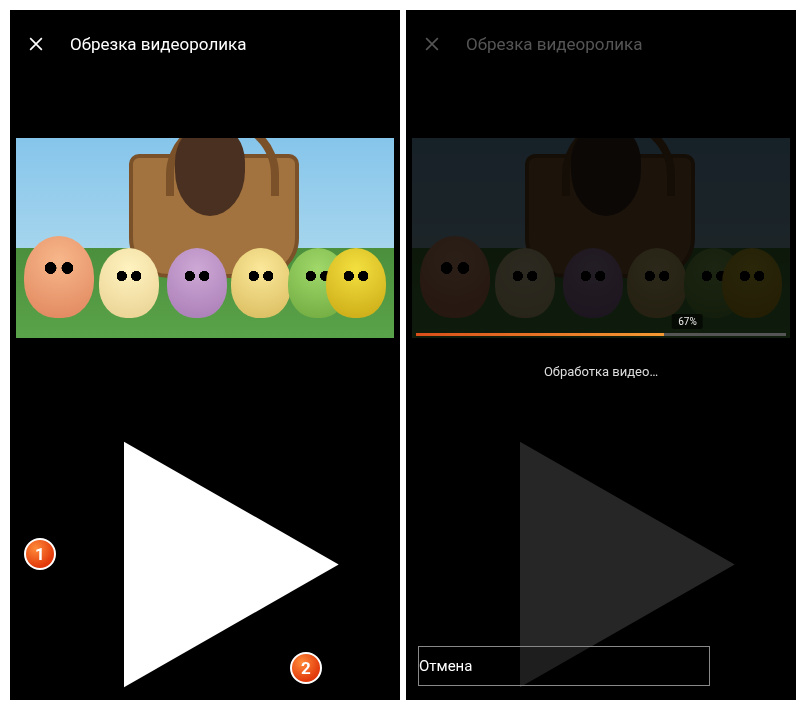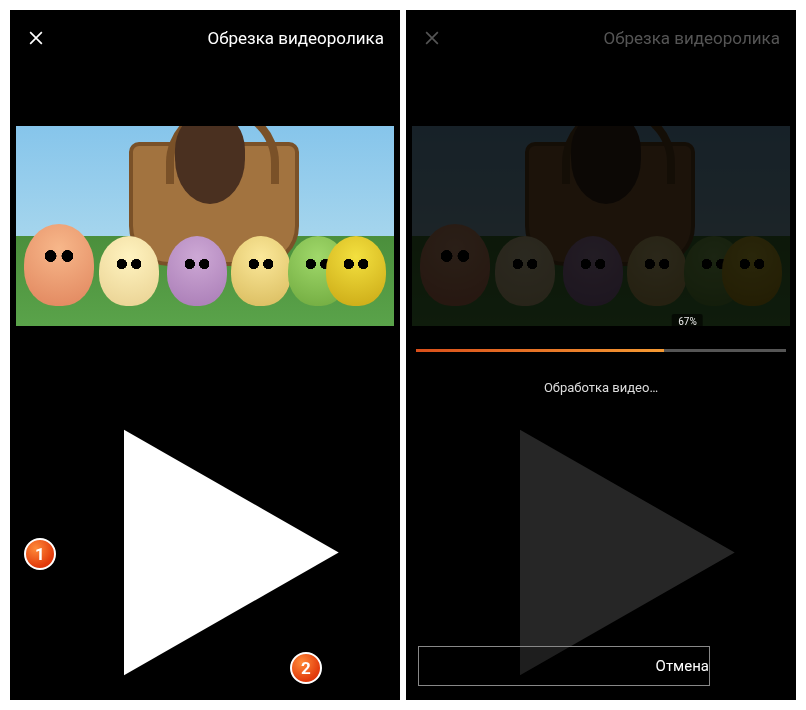--- a/index.html
+++ b/index.html
@@ -23,24 +23,23 @@
   .dim-overlay {
     position: absolute; inset: 0;
     background: rgba(0,0,0,0.55);
     z-index: 50;
     pointer-events: none;
   }
   .statusbar { height: 14px; }
   .header {
     display: flex;
     align-items: center;
-    padding: 18px 16px;
+    padding: 24px 16px;
     gap: 24px;
     z-index: 60;
-    justify-content: space-between;
   }
   .header .close-x {
     width: 20px; height: 20px;
     display: flex; align-items: center; justify-content: center;
     color: #fff;
     font-size: 20px;
     font-weight: 300;
   }
   .dim .header .close-x { color: #555; }
   .header .title {
@@ -125,21 +124,21 @@
     font-size: 22px;
     padding: 40px 0 10px 22px;
   }
   .dim .play-btn { color: #555; }
   .cancel-box {
     position:absolute;
     left: 12px; right: 86px;
     bottom: 14px;
     height: 40px;
     border: 1px solid #888;
-    display:flex; align-items:center; justify-content:flex-end;
+    display:flex; align-items:center; justify-content:flex-start;
     color:#fff;
     font-size:15px;
     background: rgba(0,0,0,0.2);
     z-index: 70;
   }
   .progress-area {
     position:absolute;
     left: 10px; right: 10px;
     top: 300px;
     z-index: 70;
@@ -147,21 +146,21 @@
   }
   .prog-pct {
     display:inline-block;
     background: rgba(0,0,0,0.6);
     color:#eee;
     font-size: 10px;
     padding: 2px 6px;
     border-radius: 2px;
     margin-left: 55%;
     transform: translateX(-50%);
-    margin-bottom: 20px;
+    margin-bottom: 4px;
     text-align: right;
   }
   .prog-bar {
     height: 3px;
     background: #555;
     position: relative;
   }
   .prog-fill {
     position:absolute; left:0; top:0; bottom:0;
     width: 67%;

